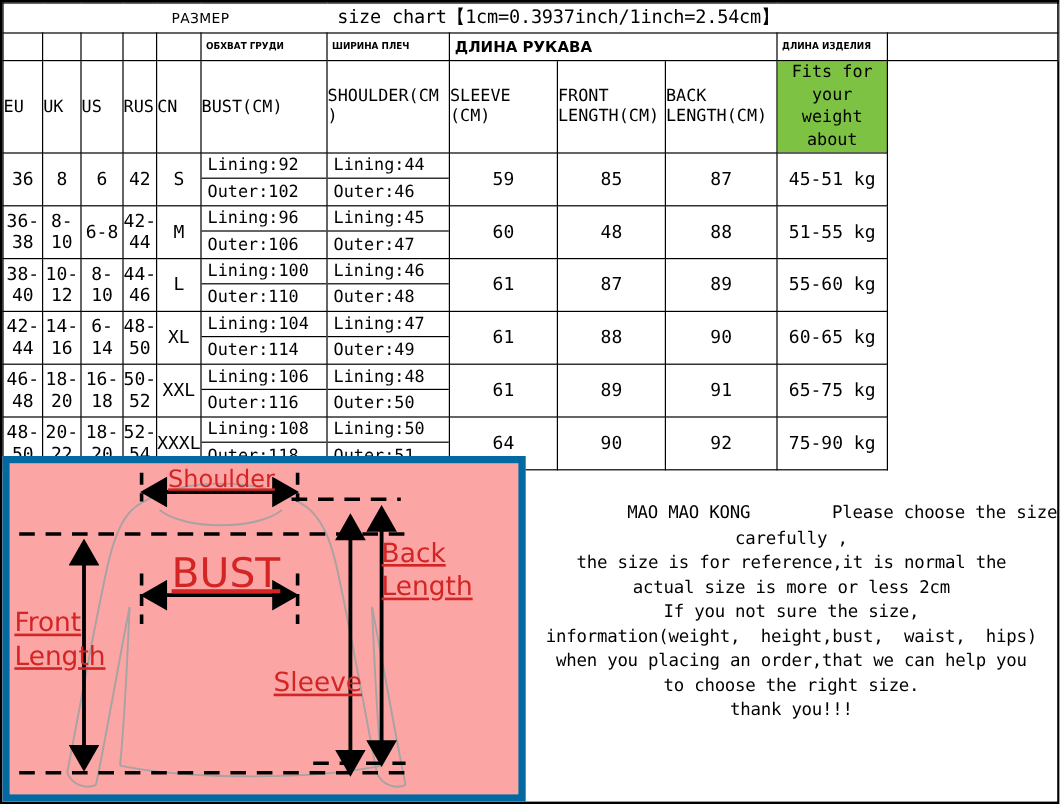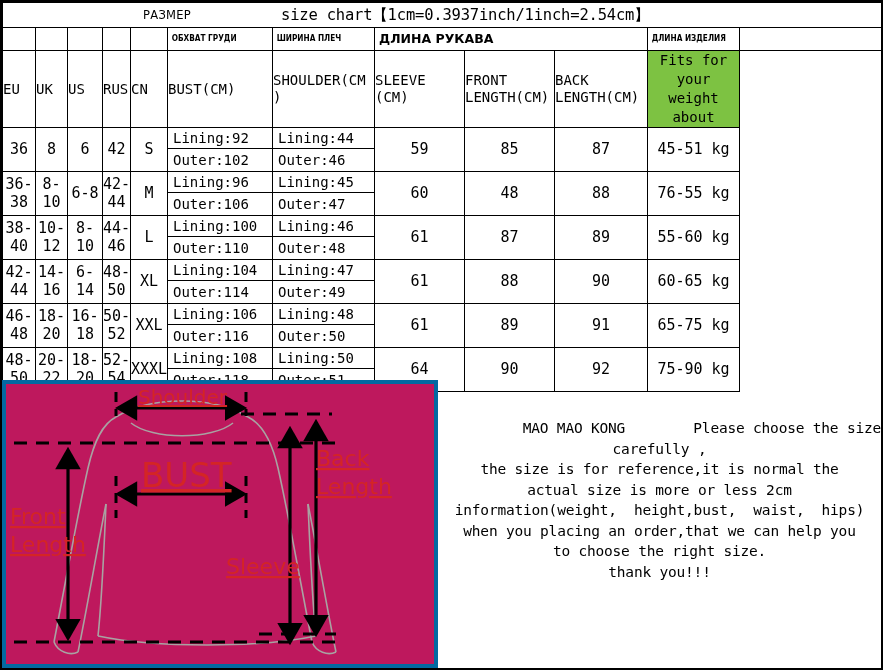--- a/index.html
+++ b/index.html
@@ -144,23 +144,23 @@
     left: 0;
     top: 378px;
     width: 879px;
     height: 290px;
     display: flex;
   }
   .diagram-box {
     position: relative;
     width: 436px;
     height: 288px;
-    border: 4px solid #0369a1;
+    border: 6px solid #0369a1;
     box-sizing: border-box;
-    background: #be185d;
+    background: #fca5a5;
     flex: 0 0 auto;
     overflow: hidden;
   }
   .diagram-box svg {
     display: block;
   }
   .notes {
     flex: 1 1 auto;
     display: flex;
     flex-direction: column;
@@ -288,21 +288,21 @@
           </td>
       <td class="split">
             <div class="split-inner">
         <span>Lining:45</span>
         <span>Outer:47</span>
             </div>
           </td>
       <td>60</td>
       <td>48</td>
       <td>88</td>
-      <td>76-55 kg</td>
+      <td>51-55 kg</td>
     </tr>
 
     <tr class="data-row">
       <td>38-40</td>
       <td>10-12</td>
       <td>8-10</td>
       <td>44-46</td>
       <td>L</td>
       <td class="split">
             <div class="split-inner">
@@ -458,20 +458,21 @@
           <text id="lbl-sleeve" x="220" y="190" font-size="22" text-decoration="underline">Sleeve</text>
         </g>
       </svg>
     </div>
 
     <div class="notes">
       <div class="note-line first">MAO MAO KONG        Please choose the size</div>
       <div class="note-line">carefully ,</div>
       <div class="note-line">the size is for reference,it is normal the</div>
       <div class="note-line">actual size is more or less 2cm</div>
+      <div class="note-line">If you not sure the size,</div>
       <div class="note-line">information(weight,  height,bust,  waist,  hips)</div>
       <div class="note-line">when you placing an order,that we can help you</div>
       <div class="note-line">to choose the right size.</div>
       <div class="note-line">thank you!!!</div>
     </div>
 
   </div>
 </div>
 
 </body></html>

